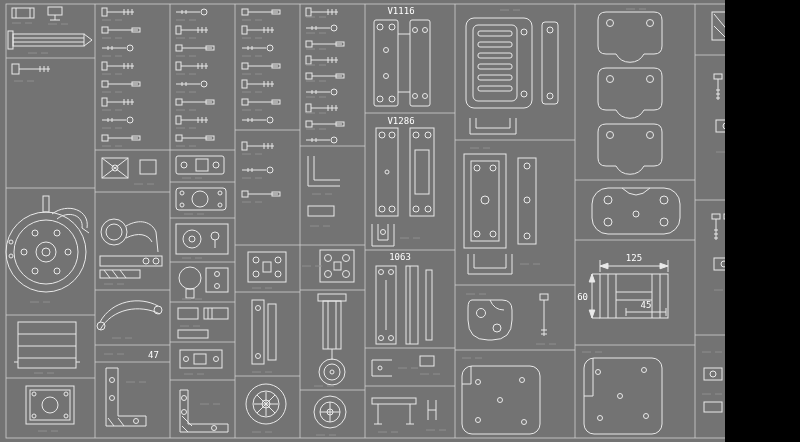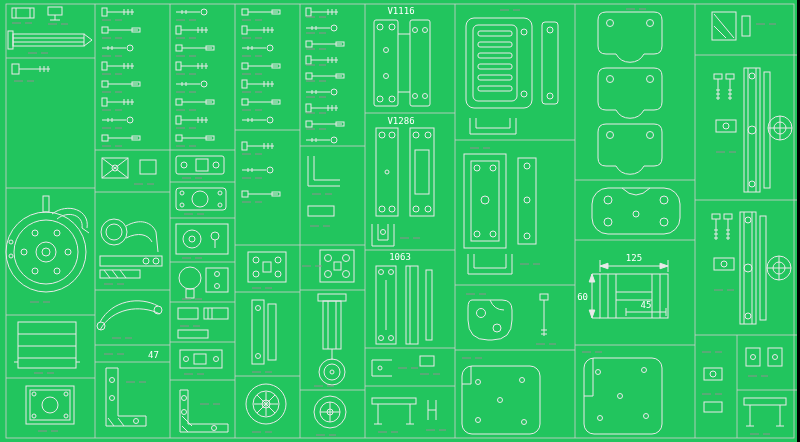--- a/index.html
+++ b/index.html
@@ -1,17 +1,17 @@
 <!DOCTYPE html>
 <html><head>
 <meta charset="utf-8">
 <style>
   html,body{margin:0;padding:0;background:#000;}
   body{font-family:"DejaVu Sans Mono", monospace;}
-  #stage{position:relative;width:797px;height:442px;background:#22c55e;overflow:hidden;}
+  #stage{position:relative;width:725px;height:442px;background:#737373;overflow:hidden;}
   svg{display:block;}
   .dimtext{font-family:"DejaVu Sans Mono", monospace;}
 </style>
 </head>
 <body>
 
 <div id="stage">
 <svg width="800" height="442" viewBox="0 0 800 442">
 
   <defs>

